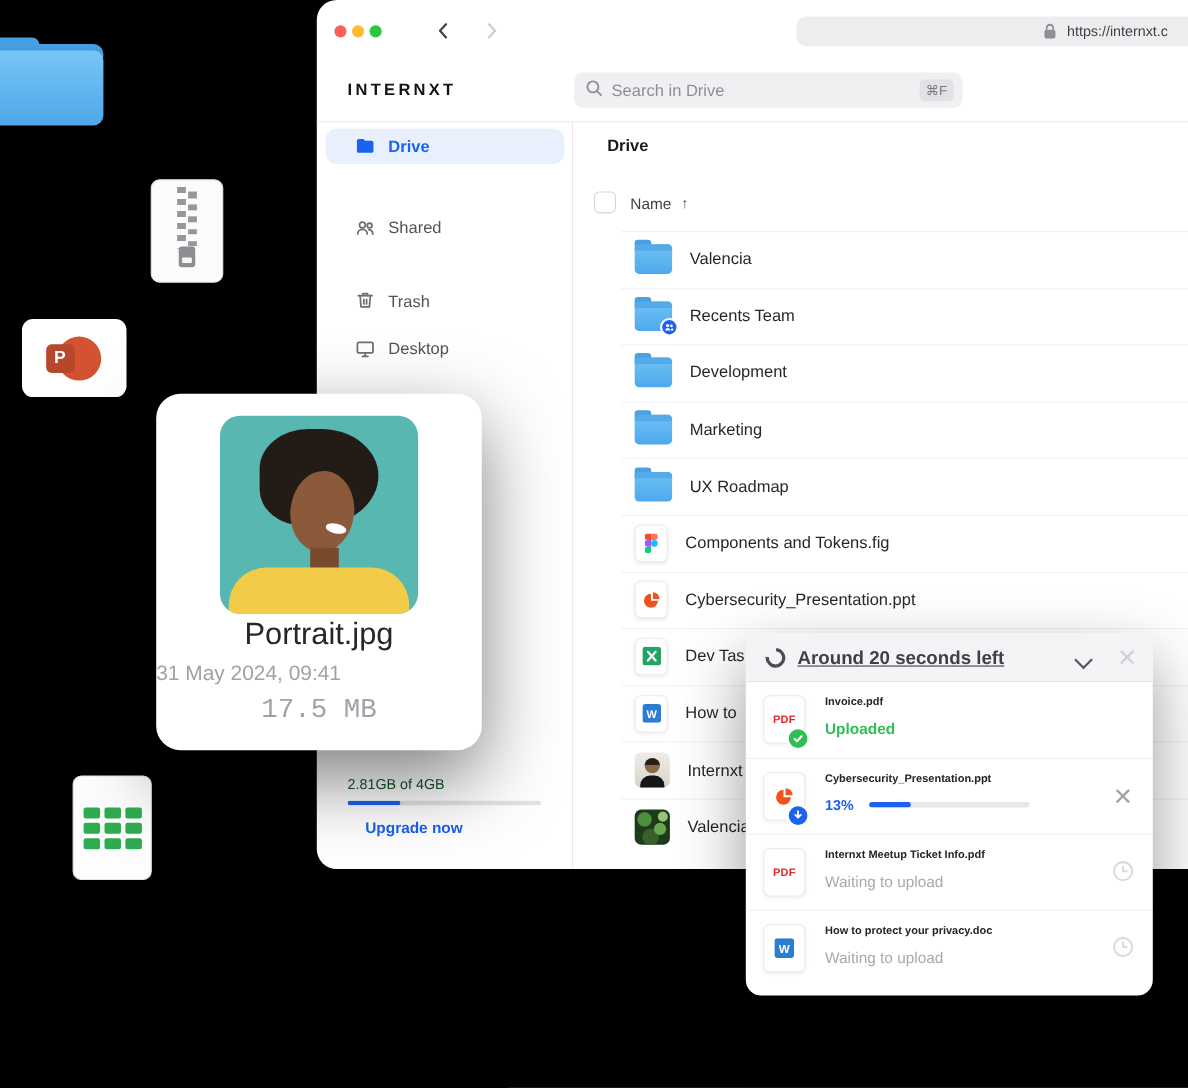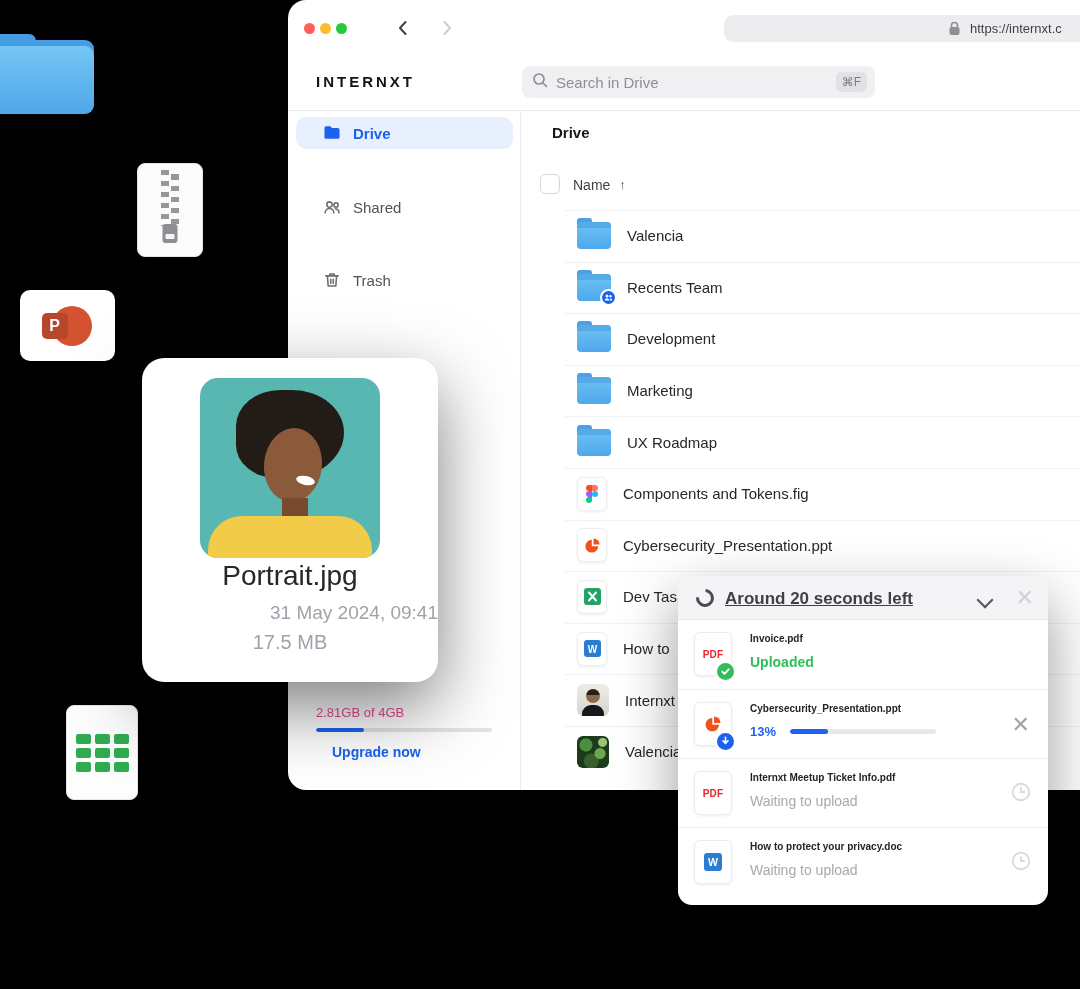--- a/index.html
+++ b/index.html
@@ -55,21 +55,21 @@
 
   .hdr-divider { position:absolute; left:0; right:0; top:110px; height:1px; background:#ececee; }
   .sidebar { position:absolute; left:0; top:111px; width:233px; bottom:0; border-right:1px solid #ececee; }
 
   .side-item { position:absolute; left:8px; width:217px; height:36px; display:flex; align-items:center; border-radius:10px; cursor:pointer; }
   .side-item .ic { width:20px; height:20px; margin-left:26px; display:flex; align-items:center; justify-content:center; }
   .side-item .lb { margin-left:11px; font-size:15px; color:#52525b; }
   .side-item.sel { background:#e8effd; height:32px; }
   .side-item.sel .lb { color:#1b62f0; font-weight:600; }
 
-  .storage-usage { position:absolute; left:28px; top:594px; font-size:13px; color:#ec4899; }
+  .storage-usage { position:absolute; left:28px; top:594px; font-size:13px; color:#14532d; }
   .storage-track { position:absolute; left:28px; top:617px; width:176px; height:4px; border-radius:2px; background:#e4e4e7; overflow:hidden; }
   .storage-fill { height:100%; background:#1b62f0; border-radius:2px; }
   .upgrade { position:absolute; left:44px; top:633px; font-size:14px; font-weight:600; color:#1b62f0; cursor:pointer; }
 
   .main-title { position:absolute; left:264px; top:124px; font-size:15px; font-weight:600; color:#18181b; }
   .chkbox { position:absolute; left:252px; top:174px; width:20px; height:20px; border:1.5px solid #d6d6da; border-radius:5px; background:#fff; }
   .name-hdr { position:absolute; left:285px; top:177px; display:flex; gap:9px; align-items:flex-start; font-size:14px; font-weight:500; color:#3f3f46; }
   .sort-arrow { color:#52525b; font-size:13px; }
 
   .rows { position:absolute; left:233px; top:210px; right:0; }
@@ -96,22 +96,22 @@
 
   
   .preview-card { position:absolute; left:142px; top:358px; width:296px; height:324px; background:#fff; border-radius:22px; z-index:20; box-shadow:0 26px 70px rgba(0,0,0,.5); }
   .photo { position:absolute; left:58px; top:20px; width:180px; height:180px; border-radius:18px; background:#58b7b1; overflow:hidden; }
   .afro { position:absolute; left:36px; top:12px; width:108px; height:88px; background:#221b16; border-radius:46% 54% 58% 42%; }
   .face { position:absolute; left:64px; top:50px; width:58px; height:74px; background:#8a5a3a; border-radius:50%; transform:rotate(6deg); }
   .smile { position:absolute; left:96px; top:98px; width:19px; height:9px; background:#fff; border-radius:50%; transform:rotate(12deg); }
   .shirt { position:absolute; left:8px; top:138px; width:164px; height:62px; background:#f2cc49; border-radius:34px 34px 0 0; }
   .neck { position:absolute; left:82px; top:120px; width:26px; height:22px; background:#774a2e; }
   .pv-name { position:absolute; left:0; right:0; top:202px; text-align:center; font-size:28px; color:#26262b; font-weight:500; }
-  .pv-date { position:absolute; left:0; right:0; top:244px; text-align:right; font-size:19px; color:#a0a2a9; }
-  .pv-size { position:absolute; left:0; right:0; top:273px; text-align:center; font-size:20px; color:#a0a2a9; }
+  .pv-date { position:absolute; left:0; right:0; top:244px; text-align:left; font-size:19px; color:#a0a2a9; }
+  .pv-size { position:absolute; left:0; right:0; top:273px; text-align:center; font-size:25px; color:#a0a2a9;font-family:Liberation Mono, monospace; }
 
   
   .upanel { position:absolute; left:678px; top:576px; width:370px; height:329px; background:#fff; border-radius:14px; z-index:30; box-shadow:0 24px 60px rgba(0,0,0,.4); }
   .up-hdr { position:absolute; left:0; right:0; top:0; height:44px; background:#f4f4f6; border-bottom:1px solid #e7e7ea; border-radius:14px 14px 0 0; }
   .spinner { position:absolute; left:18px; top:13px; width:18px; height:18px; border:3px solid #4b4b52; border-top-color:transparent; border-radius:50%; transform:rotate(-40deg); }
   .up-title { position:absolute; left:47px; top:13px; font-size:17px; font-weight:600; color:#3f3f46;text-decoration:underline; }
   .chev { position:absolute; right:56px; top:17px; width:14px; height:14px; }
   .chev::before { content:""; position:absolute; left:1px; top:1px; width:10px; height:10px; border-left:2.5px solid #55555c; border-bottom:2.5px solid #55555c; transform:rotate(-45deg); }
   .up-close { position:absolute; right:14px; top:9px; font-size:22px; color:#d1d1d6; line-height:26px; cursor:pointer; }
 
@@ -225,30 +225,39 @@
       <span class="ic">
           <svg width="20" height="20" viewBox="0 0 24 24" fill="none" stroke="#6e6e73" stroke-width="1.9" stroke-linecap="round">
             <circle cx="9" cy="9" r="3.2"></circle>
             <path d="M3.8 19c0-2.9 2.3-5.2 5.2-5.2s5.2 2.3 5.2 5.2"></path>
             <circle cx="16.8" cy="9.6" r="2.6"></circle>
             <path d="M16 14.1c2.5.4 4.3 2.4 4.3 4.9"></path>
           </svg>
         </span>
       <span class="lb">Shared</span>
     </div>
-    <div class="side-item" style="top:151px;">
+    <div class="side-item" style="top:136px;align-items:flex-end;">
       <span class="ic">
           <svg width="20" height="20" viewBox="0 0 24 24" fill="none" stroke="#6e6e73" stroke-width="1.9" stroke-linecap="round" stroke-linejoin="round">
             <path d="M4.5 7h15"></path>
             <path d="M9.5 7V4.8h5V7"></path>
             <path d="M6.5 7l.9 12.2h9.2L17.5 7"></path>
             <path d="M10.5 11v5M13.5 11v5"></path>
           </svg>
         </span>
       <span class="lb">Trash</span>
+    </div>
+    <div class="side-item" style="top:188px;">
+      <span class="ic">
+          <svg width="20" height="20" viewBox="0 0 24 24" fill="none" stroke="#6e6e73" stroke-width="1.9" stroke-linecap="round" stroke-linejoin="round">
+            <rect x="3.5" y="5" width="17" height="11.5" rx="1.8"></rect>
+            <path d="M9 20.5h6M12 16.5v4"></path>
+          </svg>
+        </span>
+      <span class="lb">Desktop</span>
     </div>
 
     <div class="storage-usage">2.81GB of 4GB</div>
     <div class="storage-track">
       <div class="storage-fill" style="width: 27%;"></div>
     </div>
     <div class="upgrade">Upgrade now</div>
   </div>
 
   <div class="main-title">Drive</div>

